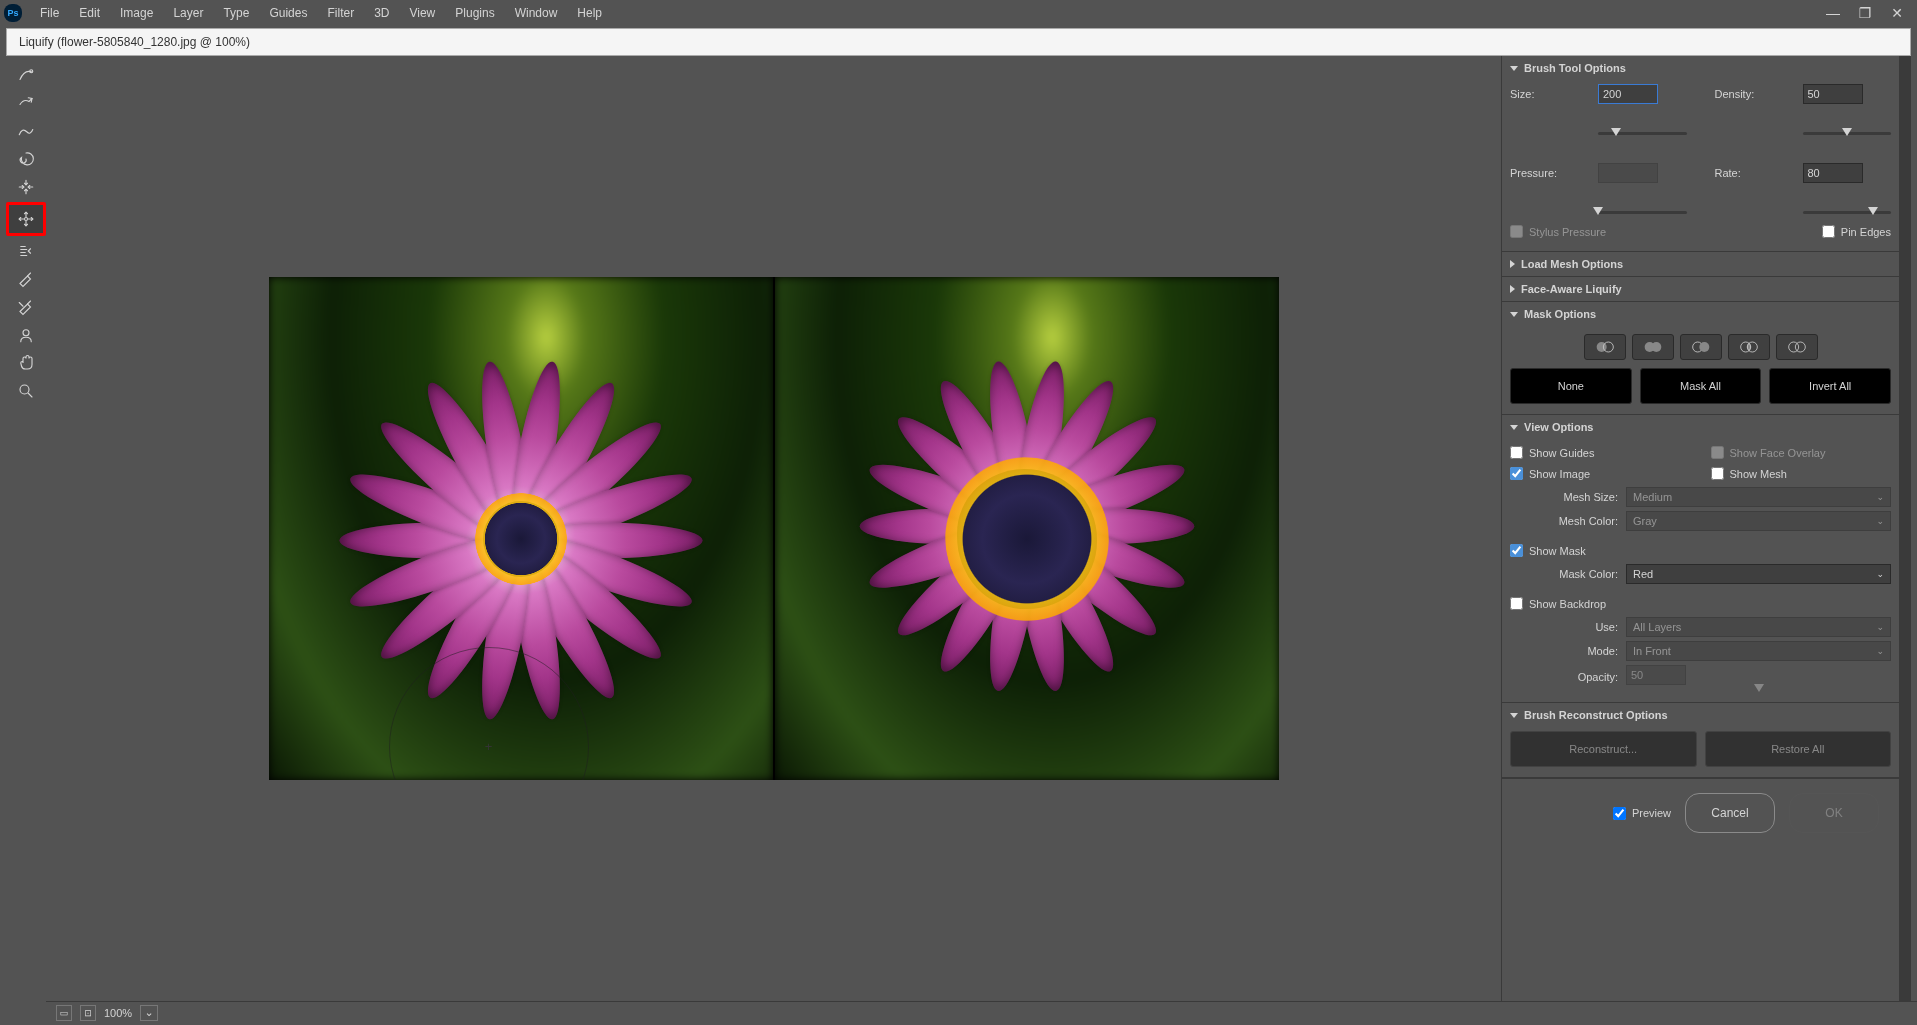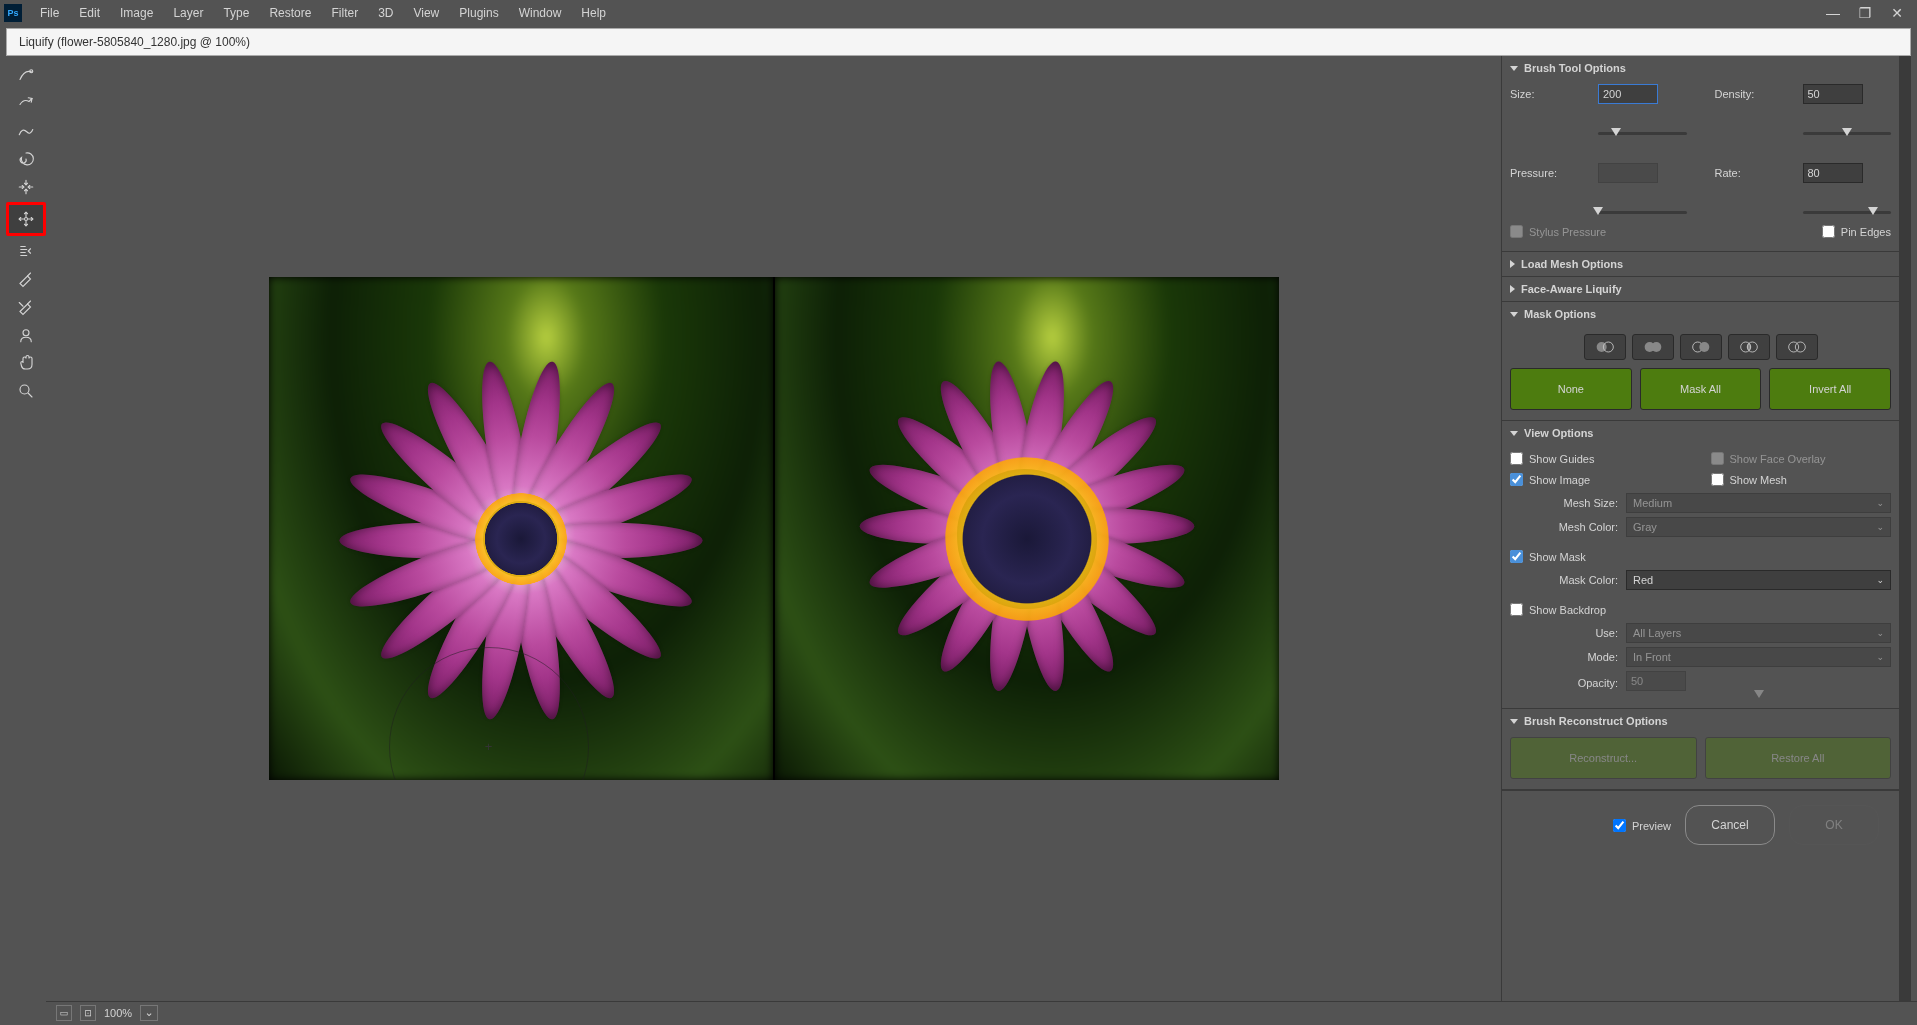--- a/index.html
+++ b/index.html
@@ -1,20 +1,20 @@
 <!DOCTYPE html>
 <html><head>
 <meta charset="utf-8">
 <style>
 * { margin:0; padding:0; box-sizing:border-box; font-family:"Segoe UI",Tahoma,sans-serif; }
 body { background:#535353; color:#d4d4d4; font-size:11px; width:1917px; height:1025px; overflow:hidden; }
 
 
 .menubar { height:26px; background:#535353; display:flex; align-items:center; padding:0 4px; }
-.menubar .logo { width:18px; height:18px; background:#001e36; color:#31a8ff; display:flex; align-items:center; justify-content:center; font-size:9px; font-weight:bold; border-radius:0; margin-right:8px; }
+.menubar .logo { width:18px; height:18px; background:#001e36; color:#31a8ff; display:flex; align-items:center; justify-content:center; font-size:9px; font-weight:bold; border-radius:8px; margin-right:8px; }
 .menubar .menu-item { padding:4px 10px; cursor:pointer; font-size:12px; }
 .menubar .spacer { flex:1; }
 .menubar .win-btn { width:28px; height:18px; display:flex; align-items:center; justify-content:center; cursor:pointer; font-size:14px; margin:0 2px; }
 
 
 .doc-title { height:28px; background:#f5f5f5; color:#333; display:flex; align-items:center; padding:0 12px; font-size:12px; border:1px solid #aaa; margin:2px 6px 0 6px; }
 
 
 .workspace { display:flex; height:calc(1025px - 26px - 30px - 24px); margin:0 6px; }
 
@@ -54,54 +54,54 @@
 .slider-track { flex:1; height:3px; background:#3a3a3a; position:relative; border-radius:2px; }
 .slider-thumb { position:absolute; top:-4px; width:0; height:0; border-left:5px solid transparent; border-right:5px solid transparent; border-top:8px solid #d4d4d4; transform:translateX(-50%); }
 .brush-grid { display:grid; grid-template-columns:60px 1fr 60px 1fr; row-gap:6px; column-gap:6px; align-items:center;gap:28px; }
 .check-row { display:flex; align-items:center; gap:6px; padding:3px 0; }
 .check-row input[type=checkbox] { width:13px; height:13px; accent-color:#4a90d9; }
 .check-row.disabled { opacity:.5; }
 .mask-btn-row { display:flex; gap:6px; justify-content:center; padding:4px 0 8px 0; }
 .mask-shape { width:42px; height:26px; background:#404040; border:1px solid #2a2a2a; display:flex; align-items:center; justify-content:center; cursor:pointer; border-radius:3px; }
 .mask-shape svg { width:20px; height:16px; }
 .mask-btn-row2 { display:flex; gap:8px; }
-.wide-btn { flex:1; height:42px; background:#4d7c0f; border:1px solid #2a2a2a; color:#d4d4d4; cursor:pointer; font-size:11px; border-radius:3px; }
+.wide-btn { flex:1; height:36px; background:#000000; border:1px solid #2a2a2a; color:#d4d4d4; cursor:pointer; font-size:11px; border-radius:3px; }
 .wide-btn.disabled { opacity:.4; cursor:default; }
 .select-row { display:flex; align-items:center; gap:8px; margin:4px 0; }
 .select-row label { width:108px; text-align:right; font-size:11px; }
 .sel { flex:1; height:20px; background:#3f3f3f; border:1px solid #2a2a2a; color:#d4d4d4; padding:0 6px; font-size:11px; display:flex; align-items:center; justify-content:space-between; cursor:pointer; }
 .sel.disabled { opacity:.5; cursor:default;gap:12px; }
 .sel .chev { font-size:9px; }
 .two-col-checks { display:grid; grid-template-columns:1fr 1fr; gap:2px 20px; }
 
 
 .dialog-footer { padding:14px 20px; display:flex; align-items:center; justify-content:flex-end; gap:14px; border-top:1px solid #3a3a3a; }
 .dlg-btn { min-width:90px; height:40px; border-radius:14px; border:1px solid #8a8a8a; background:transparent; color:#d4d4d4; cursor:pointer; font-size:12px; }
 .dlg-btn.disabled { opacity:.35; border-color:#5a5a5a; cursor:default; }
-.prev-check { display:flex; align-items:flex-end; gap:6px; margin-right:auto; margin-left:180px; }
+.prev-check { display:flex; align-items:center; gap:6px; margin-right:auto; margin-left:180px; }
 
 
 .status-bar { height:22px; background:#535353; display:flex; align-items:center; padding:0 10px; gap:8px; font-size:11px; border-top:1px solid #3a3a3a; margin-left:46px; }
 .sb-btn { width:16px; height:16px; border:1px solid #777; display:flex; align-items:center; justify-content:center; font-size:9px; cursor:pointer; }
 .sb-zoom-sel { width:18px; height:16px; border:1px solid #777; display:flex; align-items:center; justify-content:center; cursor:pointer; }
 
 
 .vscroll { width:12px; background:#3a3a3a; }
 </style>
 </head>
 <body>
 
 <div class="menubar">
   <div class="logo">Ps</div>
   <div class="menu-item">File</div>
   <div class="menu-item">Edit</div>
   <div class="menu-item">Image</div>
   <div class="menu-item">Layer</div>
   <div class="menu-item">Type</div>
-  <div class="menu-item">Restore</div>
+  <div class="menu-item">Guides</div>
   <div class="menu-item">Filter</div>
   <div class="menu-item">3D</div>
   <div class="menu-item">View</div>
   <div class="menu-item">Plugins</div>
   <div class="menu-item">Window</div>
   <div class="menu-item">Help</div>
   <div class="spacer"></div>
   <div class="win-btn">—</div>
   <div class="win-btn">❐</div>
   <div class="win-btn">✕</div>

